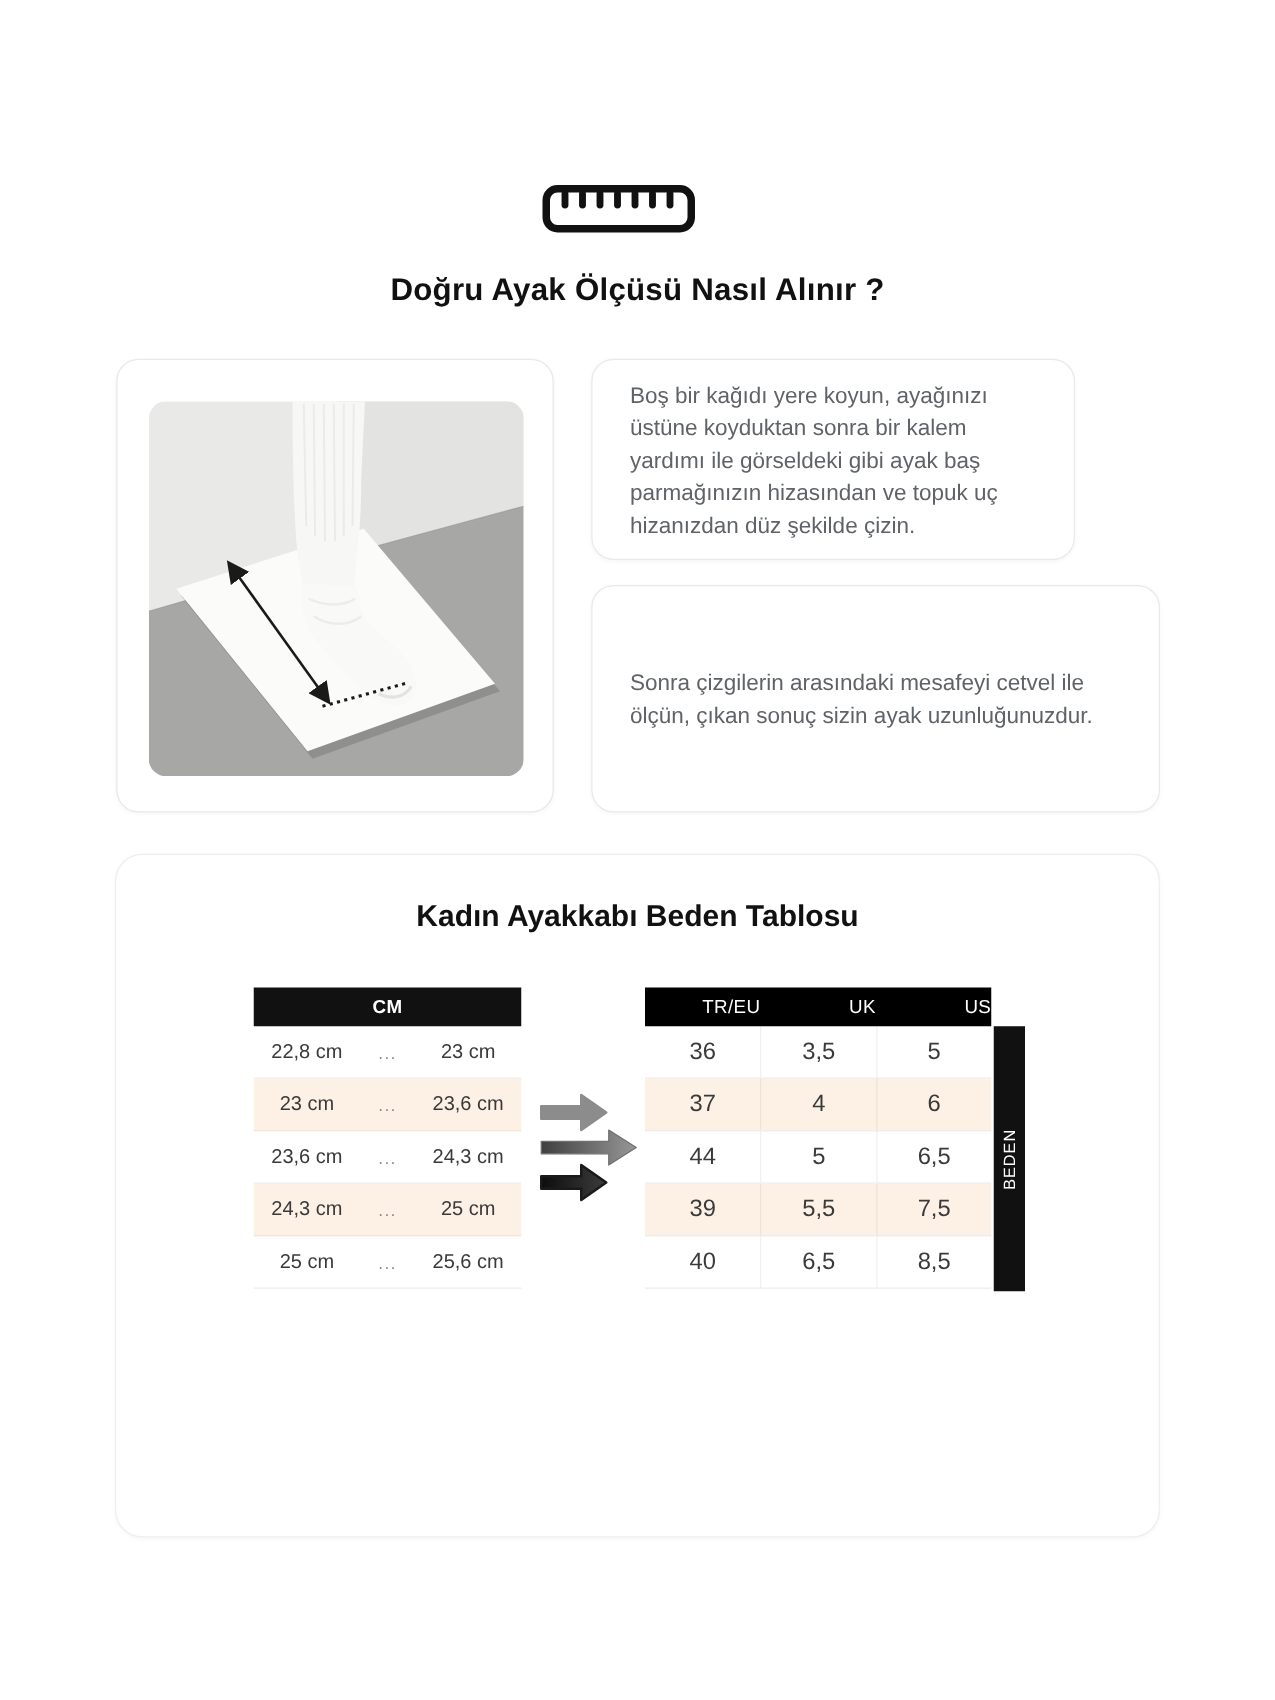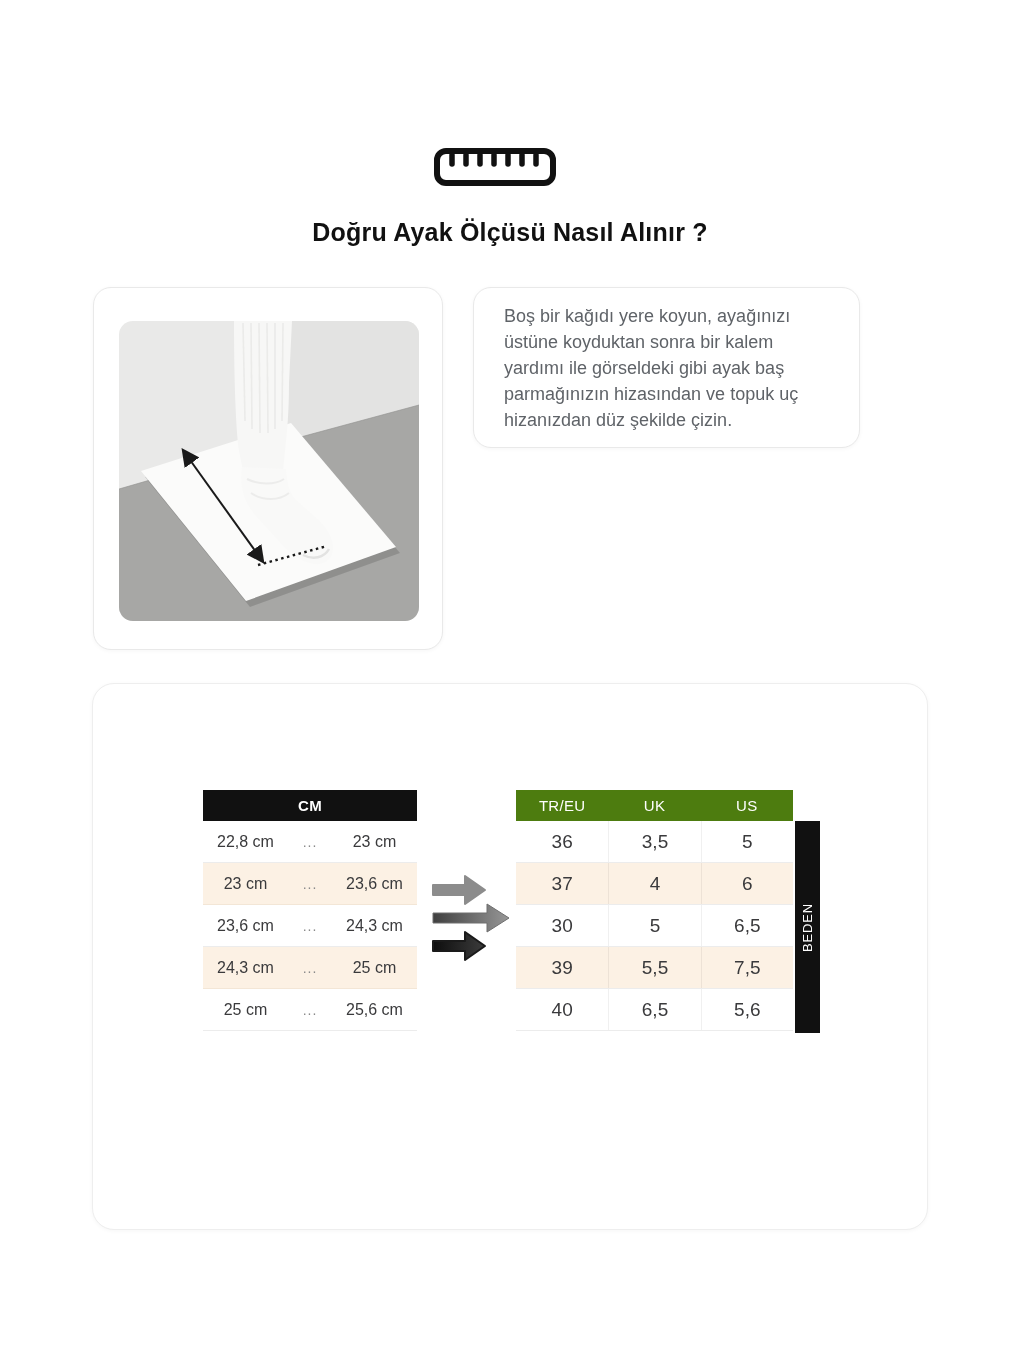--- a/index.html
+++ b/index.html
@@ -33,22 +33,22 @@
   .cm-table { position:absolute; left:110px; top:106px; width:214px; }
   .tbl-header { height:31px; background:#111111; color:#ffffff; display:flex;
     align-items:center; justify-content:center; font-size:15px; font-weight:700; letter-spacing:0.3px; }
   .cm-row { height:42px; display:grid; grid-template-columns:1fr 44px 1fr; align-items:center;
     text-align:center; font-size:16px; color:#3a3a3c; border-bottom:1px solid #ececec; }
   .row-alt { background:#fcf1e4; border-bottom:1px solid #f3e6d6; }
   .dots { font-size:14px; color:#8a8a8a; letter-spacing:1px; }
 
   
   .conv-table { position:absolute; left:423px; top:106px; width:277px; }
-  .conv-head { height:31px; background:#4d7c0f; color:#ffffff; display:grid;
-    grid-template-columns:repeat(3,1fr); align-items:center; text-align:center;
+  .conv-head { height:31px; background:#000000; color:#ffffff; display:grid;
+    grid-template-columns:repeat(3,1fr); align-items:center; text-align:right;
     font-size:15px; font-weight:500; letter-spacing:0.3px; }
   .conv-row { height:42px; display:grid; grid-template-columns:repeat(3,1fr); align-items:center;
     text-align:center; font-size:19px; color:#3a3a3c; border-bottom:1px solid #ececec; }
   .conv-row > div + div { border-left:1px solid rgba(0,0,0,0.06); height:100%;
     display:flex; align-items:center; justify-content:center; }
   .conv-row > div:first-child { height:100%; display:flex; align-items:center; justify-content:center; }
 
   
   .beden-bar { position:absolute; left:702px; top:137px; width:25px; height:212px;
     background:#111111; display:flex; align-items:center; justify-content:center; }
@@ -118,22 +118,26 @@
         <line x1="66" y1="132" x2="142" y2="238" stroke="#1a1a1a" stroke-width="2" marker-start="url(#ah)" marker-end="url(#ah)"></line>
 
         <line x1="139" y1="244" x2="208" y2="225" stroke="#1a1a1a" stroke-width="2.4" stroke-dasharray="2.5 3.5"></line>
       </svg>
     </div>
   </div>
 
   <div class="card text-card-1">
     <p class="instruction">Boş bir kağıdı yere koyun, ayağınızı üstüne koyduktan sonra bir kalem yardımı ile görseldeki gibi ayak baş parmağınızın hizasından ve topuk uç hizanızdan düz şekilde çizin.</p>
   </div>
+  <div class="card text-card-2">
+    <p class="instruction">Sonra çizgilerin arasındaki mesafeyi cetvel ile ölçün, çıkan sonuç sizin ayak uzunluğunuzdur.</p>
+  </div>
 
   <div class="card size-card">
+    <h2 class="size-title">Kadın Ayakkabı Beden Tablosu</h2>
 
     <div class="cm-table">
       <div class="tbl-header">CM</div>
       <div class="cm-row">
         <div>22,8 cm</div>
         <div class="dots">...</div>
         <div>23 cm</div>
       </div>
       <div class="cm-row row-alt">
         <div>23 cm</div>
@@ -185,33 +189,33 @@
         <div>36</div>
         <div>3,5</div>
         <div>5</div>
       </div>
       <div class="conv-row row-alt">
         <div>37</div>
         <div>4</div>
         <div>6</div>
       </div>
       <div class="conv-row">
-        <div>30</div>
+        <div>44</div>
         <div>5</div>
         <div>6,5</div>
       </div>
       <div class="conv-row row-alt">
         <div>39</div>
         <div>5,5</div>
         <div>7,5</div>
       </div>
       <div class="conv-row">
         <div>40</div>
         <div>6,5</div>
-        <div>5,6</div>
+        <div>8,5</div>
       </div>
     </div>
 
     <div class="beden-bar">
       <span>BEDEN</span>
     </div>
   </div>
 
 </div>
 

